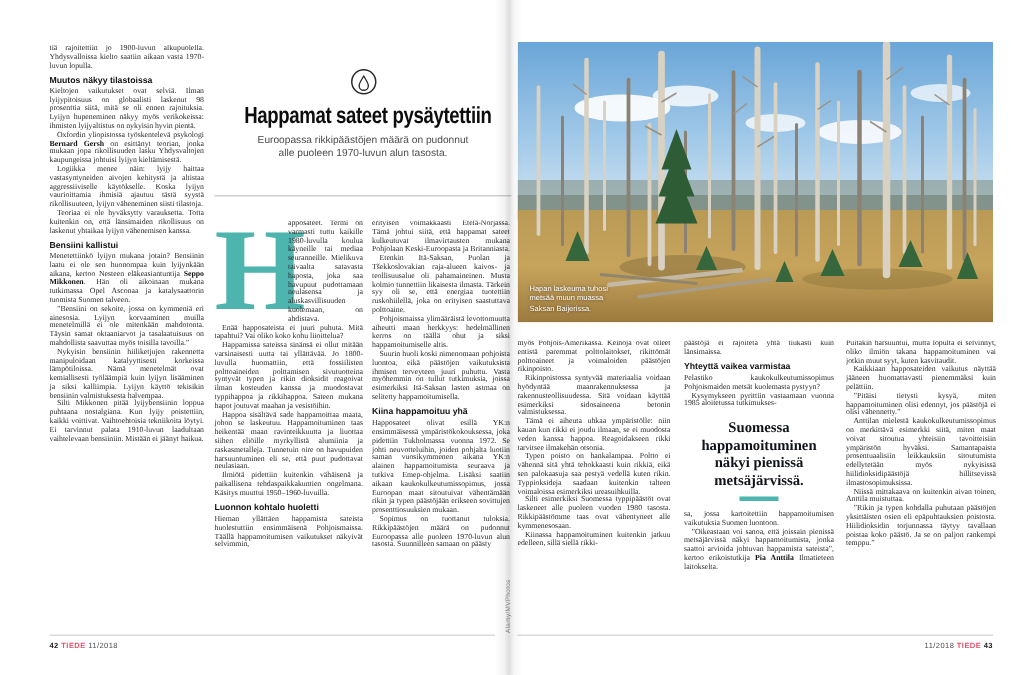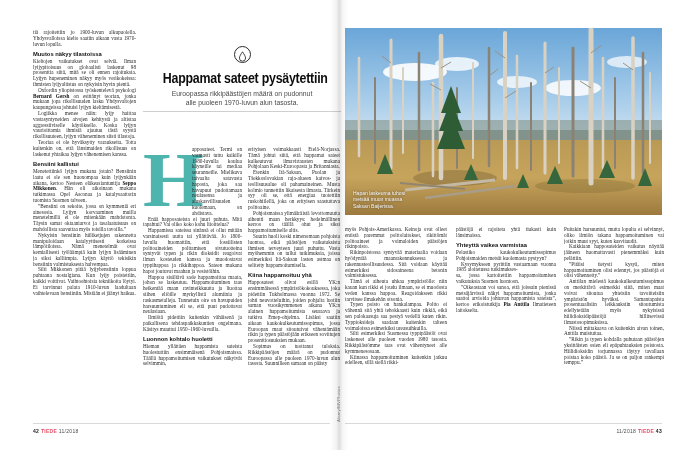--- a/index.html
+++ b/index.html
@@ -11,21 +11,21 @@
   
   .col{position:absolute;overflow:hidden;text-align:justify;font-size:5.2px;line-height:5.8px;}
   .para{margin:0;}
   .para{text-indent:5px;}
   .para.noindent{text-indent:0;}
   .subhead{font-family:"Liberation Sans",sans-serif;font-weight:bold;font-size:5.8px;
            line-height:7px;margin:3.5px 0 1px 0;text-align:left;color:#111;}
   b{color:#111;}
   
   #header-block{position:absolute;left:143px;top:46px;width:198px;text-align:center;
-                border-bottom:1px solid #cfcfcf;padding-bottom:4px;}
+                border-bottom:1px solid #cfcfcf;padding-bottom:23px;}
   #header-icon{display:inline-block;width:15px;height:15px;border:1px solid #2b2b2b;border-radius:50%;
                line-height:15px;margin-bottom:4px;}
   #header-icon svg{vertical-align:middle;}
   #article-title{font-family:"Liberation Sans",sans-serif;font-weight:bold;font-size:15.5px;
                  color:#0d0d0d;white-space:nowrap;transform:scaleX(.8);transform-origin:50% 50%;
                  letter-spacing:-.3px;margin:2px 0 3px 0;}
   .subtitle-line{font-family:"Liberation Sans",sans-serif;font-size:6.8px;line-height:8.6px;color:#4a4a4a;}
   
   .dropcap{float:left;font-family:"Liberation Serif",serif;font-weight:bold;color:#4eb4ae;
            font-size:78px;line-height:62px;width:46px;height:66px;text-align:center;
@@ -200,20 +200,24 @@
       <p class="para">Tämä ei aiheuta uhkaa ympäristölle: niin kauan kun rikki ei joudu ilmaan, se ei muodosta veden kanssa happoa. Reagoidakseen rikki tarvitsee ilmakehän otsonia.</p>
       <p class="para">Typen poisto on hankalampaa. Poltto ei vähennä sitä yhtä tehokkaasti kuin rikkiä, eikä sen palokaasuja saa pestyä vedellä kuten rikin. Typpioksideja saadaan kuitenkin talteen voimaloissa esimerkiksi ureasuihkuilla.</p>
       <p class="para">Silti esimerkiksi Suomessa typpipäästöt ovat laskeneet alle puoleen vuoden 1980 tasosta. Rikkipäästömme taas ovat vähentyneet alle kymmenesosaan.</p>
       <p class="para">Kiinassa happamoituminen kuitenkin jatkuu edelleen, sillä siellä rikki-</p>
     </div>
   <div id="col-r2" class="col">
       <p class="para noindent">päästöjä ei rajoiteta yhtä tiukasti kuin länsimaissa.</p>
       <div class="subhead">Yhteyttä vaikea varmistaa</div>
       <p class="para noindent">Pelastiko kaukokulkeutumissopimus Pohjoismaiden metsät kuolemasta pystyyn?</p>
       <p class="para">Kysymykseen pyrittiin vastaamaan vuonna 1985 aloitetussa tutkimukses-</p>
+      <div class="pullquote">
+        <div class="pq-text">Suomessa happamoituminen näkyi pienissä metsäjärvissä.</div>
+        <div class="pq-bar"></div>
+      </div>
       <p class="para noindent">sa, jossa kartoitettiin happamoitumisen vaikutuksia Suomen luontoon.</p>
       <p class="para">”Oikeastaan voi sanoa, että joissain pienissä metsäjärvissä näkyi happamoitumista, jonka saattoi arvioida johtuvan happamista sateista”, kertoo erikoistutkija <b>Pia Anttila</b> Ilmatieteen laitokselta.</p>
     </div>
   <div id="col-r3" class="col">
       <p class="para noindent">Puitakin harsuuntui, mutta lopulta ei selvinnyt, oliko ilmiön takana happamoituminen vai jotkin muut syyt, kuten kasvitaudit.</p>
       <p class="para">Kaikkiaan happosateiden vaikutus näyttää jääneen huomattavasti pienemmäksi kuin pelättiin.</p>
       <p class="para">”Pitäisi tietysti kysyä, miten happamoituminen olisi edennyt, jos päästöjä ei olisi vähennetty.”</p>
       <p class="para">Anttilan mielestä kaukokulkeutumissopimus on merkittävä esimerkki siitä, miten maat voivat sitoutua yhteisiin tavoitteisiin ympäristön hyväksi. Samantapaista prosentuaalisiin leikkauksiin sitoutumista edellytetään myös nykyisissä hiilidioksidipäästöjä hillitsevissä ilmastosopimuksissa.</p>
       <p class="para">Niissä mittakaava on kuitenkin aivan toinen, Anttila muistuttaa.</p>
       <p class="para">”Rikin ja typen kohdalla puhutaan päästöjen yksittäisten osien eli epäpuhtauksien poistosta. Hiilidioksidin torjunnassa täytyy tavallaan poistaa koko päästö. Ja se on paljon rankempi temppu.”</p>

